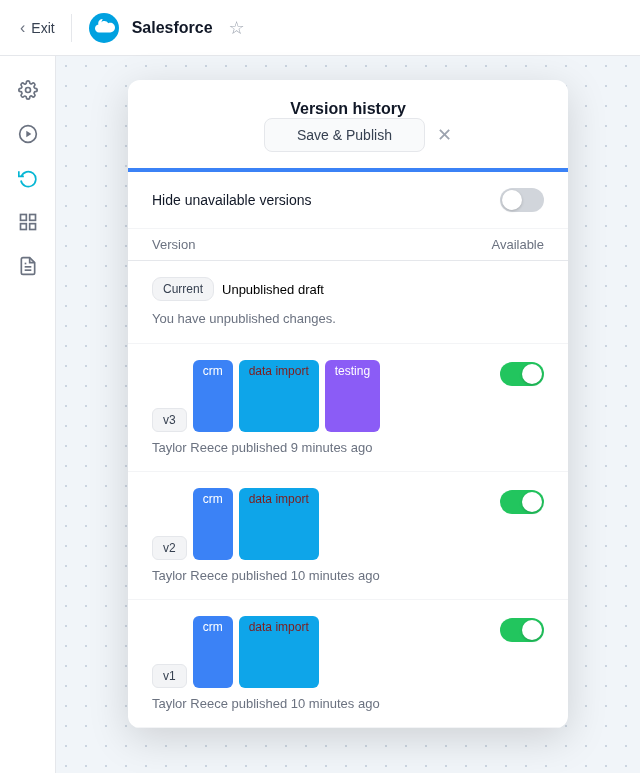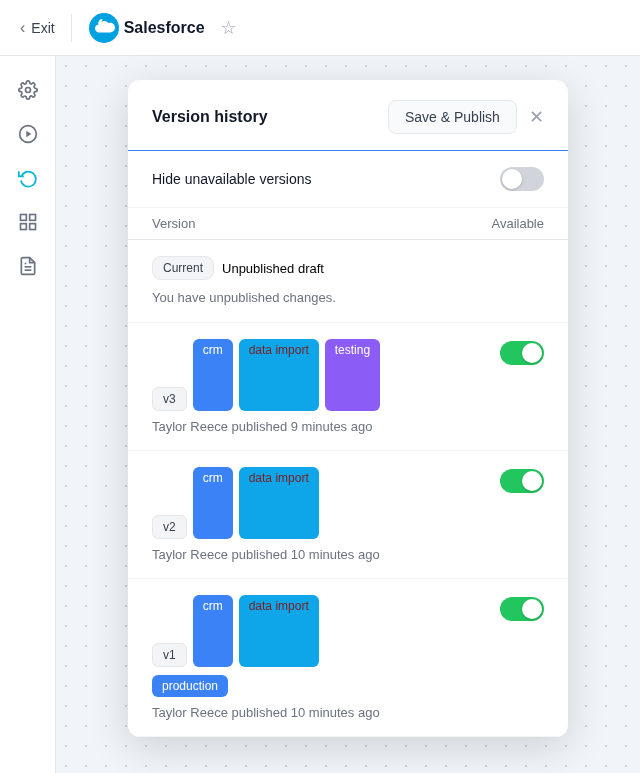--- a/index.html
+++ b/index.html
@@ -31,21 +31,21 @@
       cursor: pointer;
     }
     .nav-divider {
       width: 1px;
       height: 28px;
       background: #e5e7eb;
     }
     .nav-brand {
       display: flex;
       align-items: center;
-      gap: 4px;
+      gap: 12px;
     }
     .nav-brand-name {
       font-size: 16px;
       font-weight: 600;
       color: #111827;
     }
     .nav-star {
       color: #9ca3af;
       font-size: 18px;
       cursor: pointer;
@@ -104,37 +104,38 @@
       width: 440px;
       padding: 0;
       overflow: hidden;
     }
 
     .modal-header {
       display: flex;
       align-items: center;
       justify-content: space-between;
       padding: 20px 24px 16px;
-      border-bottom: 1px solid #3b82f6;
+      border-bottom: 4px solid #3b82f6;
+      flex-direction: column;
     }
     .modal-title {
       font-size: 16px;
       font-weight: 600;
       color: #111827;
     }
     .modal-header-actions {
       display: flex;
       align-items: center;
       gap: 12px;
     }
     .save-publish-btn {
       background: #f9fafb;
       border: 1px solid #e5e7eb;
       border-radius: 8px;
-      padding: 8px 16px;
+      padding: 8px 32px;
       font-size: 14px;
       font-weight: 500;
       color: #374151;
       cursor: pointer;
       margin-left: 20px;
     }
     .close-btn {
       color: #9ca3af;
       font-size: 18px;
       cursor: pointer;
@@ -427,21 +428,18 @@
             <span class="tag tag-version">v1</span>
             <span class="tag tag-blue">crm</span>
             <span class="tag tag-teal">data import</span>
           </div>
           <div class="version-toggle">
             <div class="toggle-track on">
               <div class="toggle-thumb"></div>
             </div>
           </div>
         </div>
-        <div style="display:flex;gap:6px;flex-wrap:wrap;">
-          <span class="tag tag-blue">production</span>
-        </div>
         <span class="version-meta">Taylor Reece published 10 minutes ago</span>
       </div>
 
     </div>
   </div>
 </div>
 
 </body></html>

